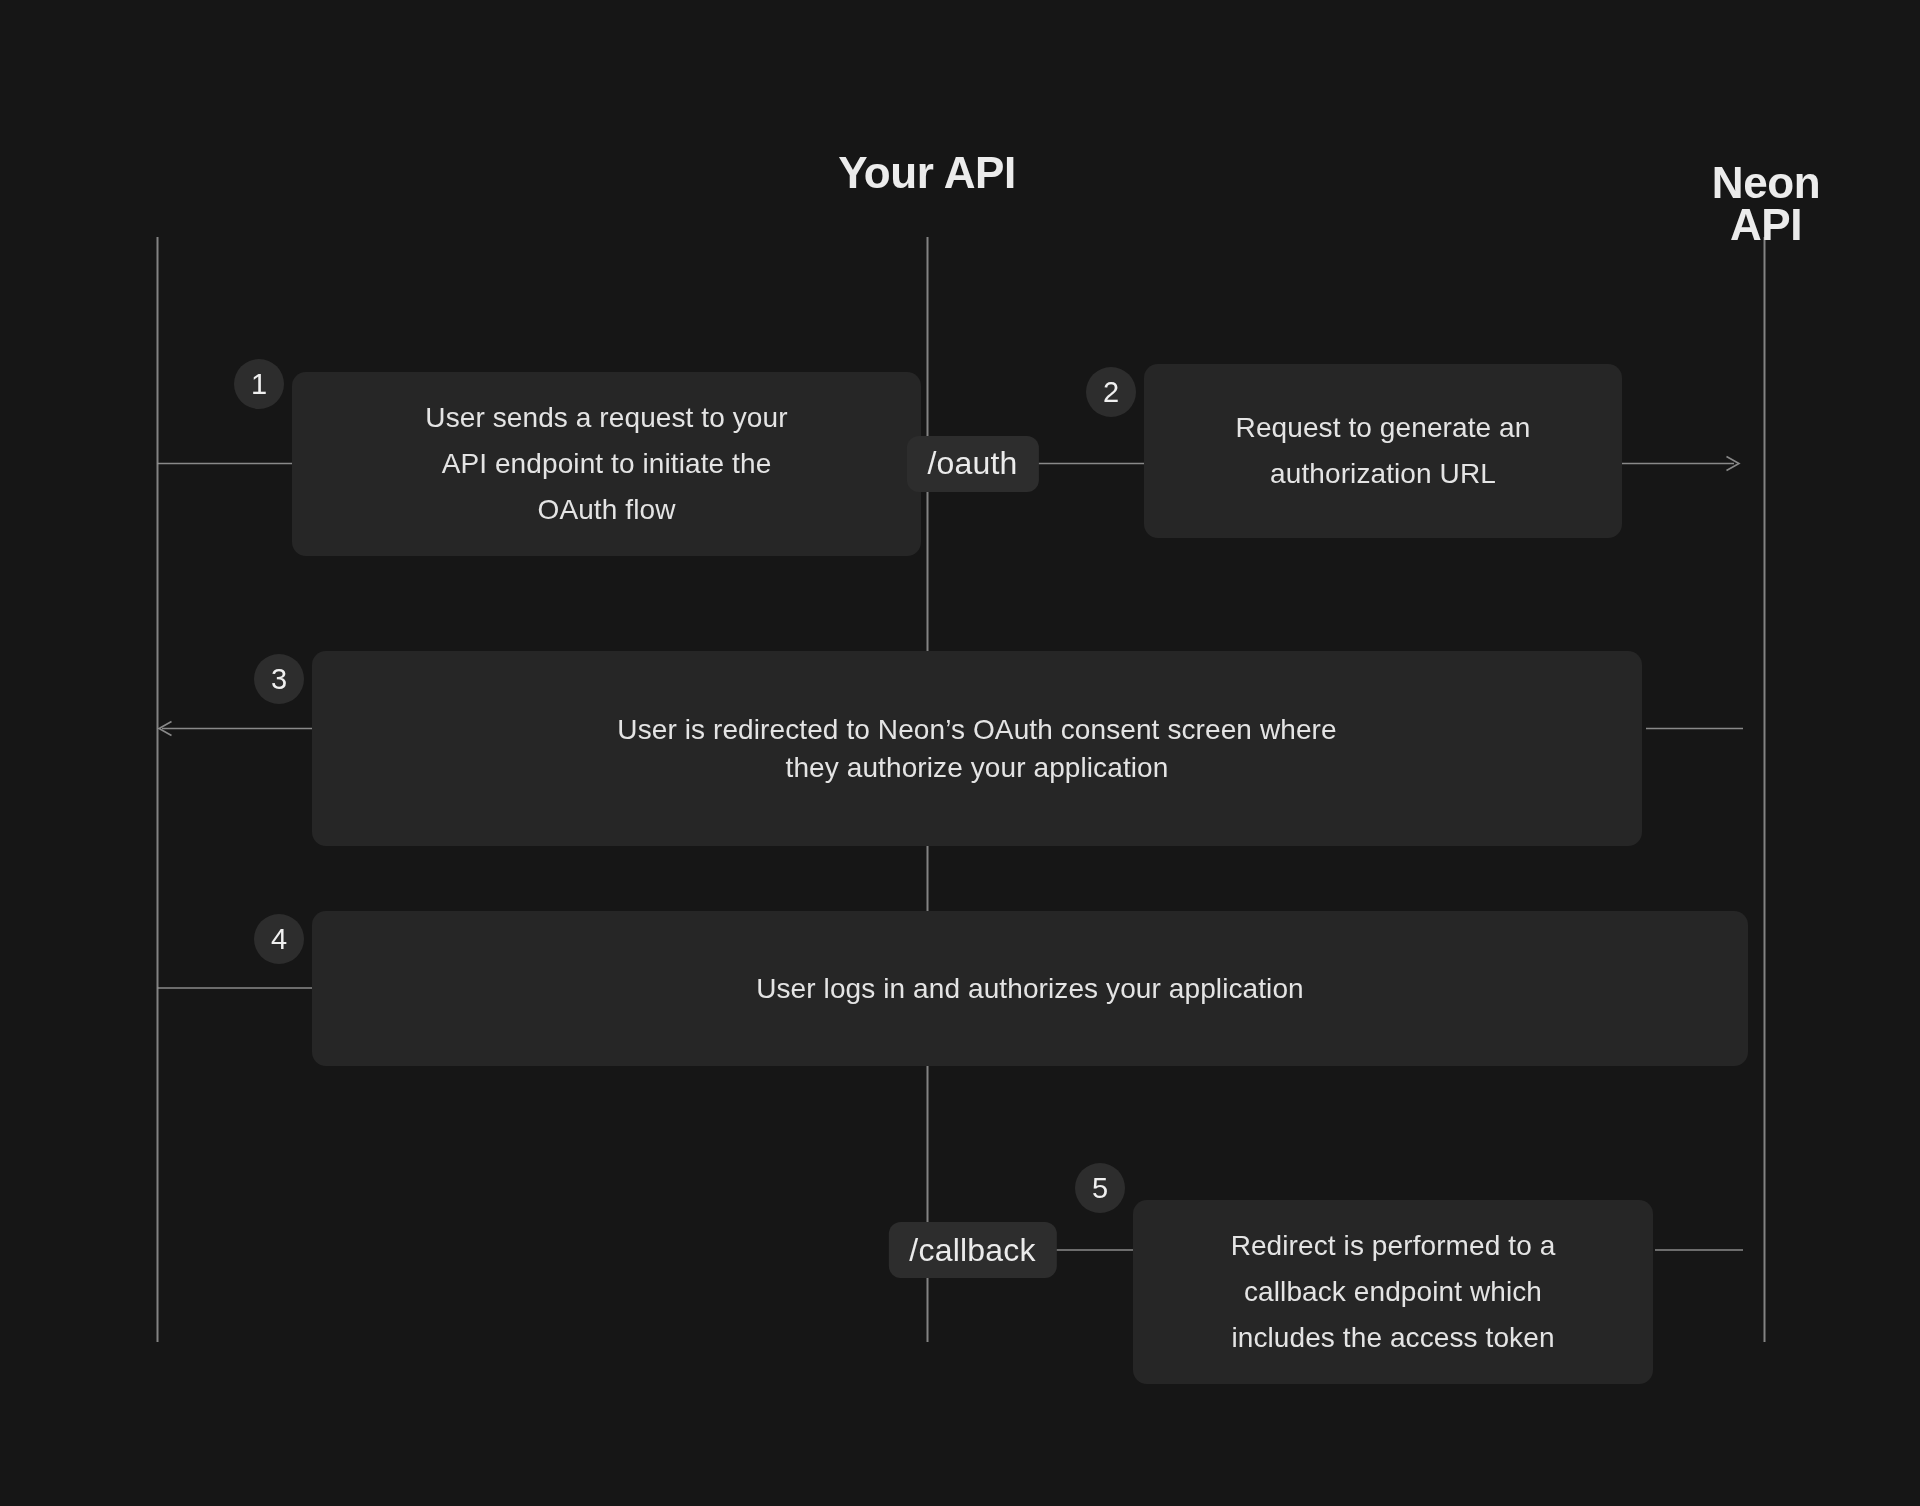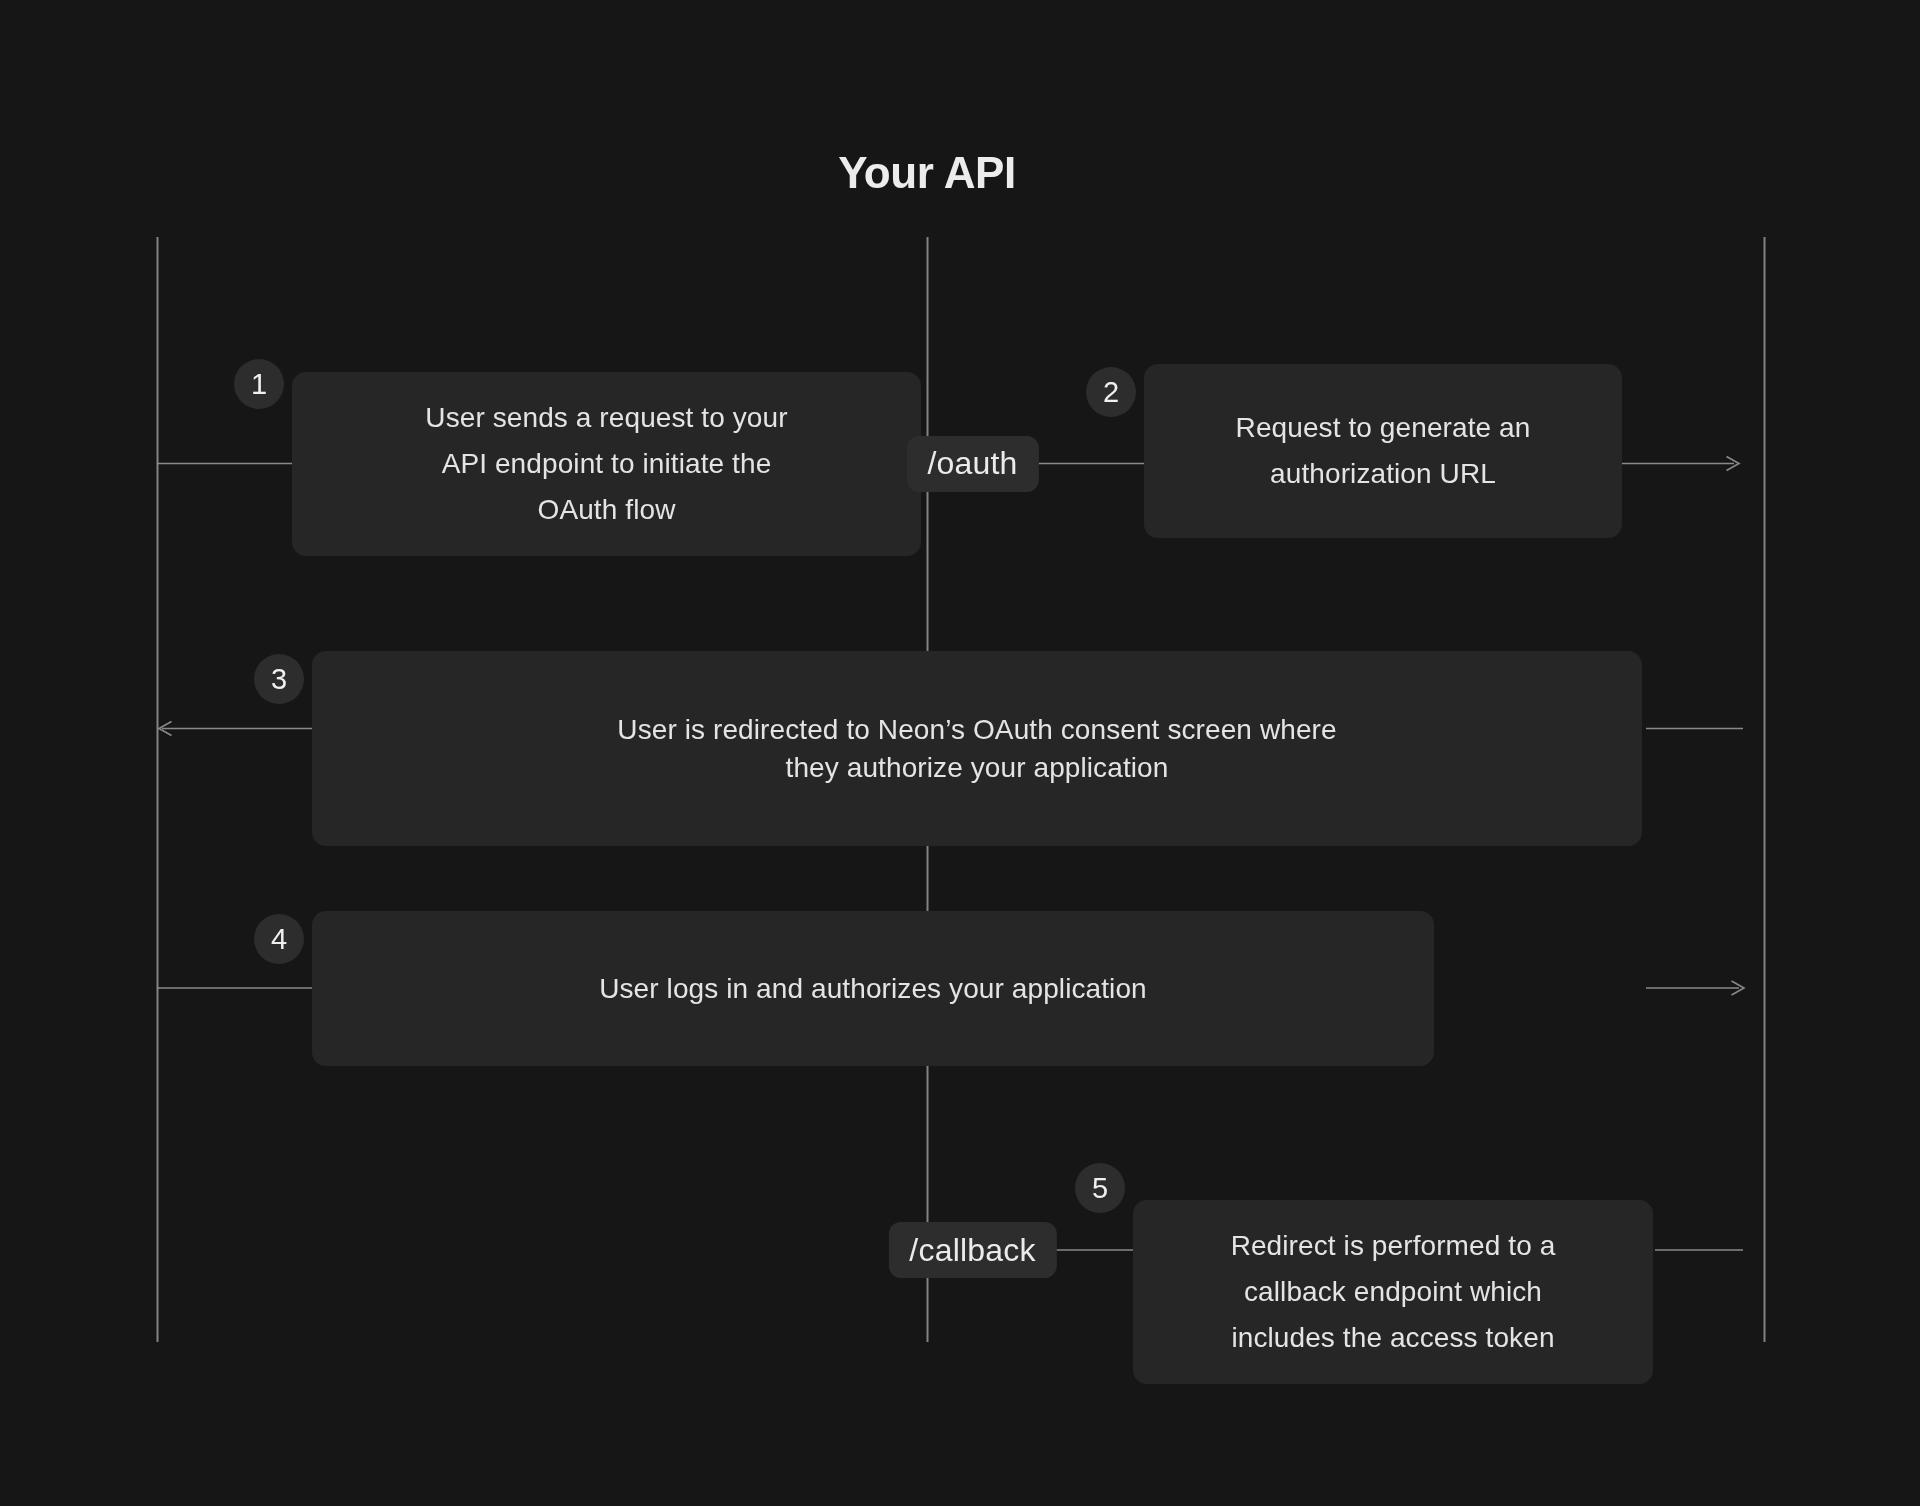--- a/index.html
+++ b/index.html
@@ -115,35 +115,36 @@
     <line class="wire" x1="157.5" y1="988" x2="312" y2="988"></line>
     <line class="wire" x1="1646" y1="988" x2="1739" y2="988"></line>
     <path class="wire" d="M1731.5,981 L1744,988 L1731.5,995"></path>
 
     <path class="wire" d="M1028.5,1243 L1016,1250 L1028.5,1257"></path>
     <line class="wire" x1="1019" y1="1250" x2="1133" y2="1250"></line>
     <line class="wire" x1="1655" y1="1250" x2="1743" y2="1250"></line>
   </svg>
 
   <div class="actor" style="left:927px; top:152px;text-align:center;">Your API</div>
+  <div class="actor" style="left:1766px; top:162px;">Neon API</div>
 
   <div class="badge" style="left:259px; top:384px;">1</div>
   <div class="badge" style="left:1111px; top:392px;">2</div>
   <div class="badge" style="left:279px; top:679px;">3</div>
   <div class="badge" style="left:279px; top:939px;">4</div>
   <div class="badge" style="left:1100px; top:1188px;">5</div>
 
   <div class="step-box" style="left:292px; top:372px; width:629px; height:184px;">User sends a request to your
 API endpoint to initiate the
 OAuth flow</div>
   <div class="step-box" style="left:1144px; top:364px; width:478px; height:174px;">Request to generate an
 authorization URL</div>
   <div class="step-box tight" style="left:312px; top:651px; width:1330px; height:195px;">User is redirected to Neon’s OAuth consent screen where
 they authorize your application</div>
-  <div class="step-box" style="left:312px; top:911px; width:1122px; height:155px;">User logs in and authorizes your application</div>
+  <div class="step-box" style="left:312px; top:911px; width:1436px; height:155px;">User logs in and authorizes your application</div>
   <div class="step-box" style="left:1133px; top:1160px; width:520px; height:184px;margin-top:40px;">Redirect is performed to a
 callback endpoint which
 includes the access token</div>
 
   <div class="chip" style="left:927.5px; top:463.5px;">/oauth</div>
   <div class="chip" style="left:927.5px; top:1250px;">/callback</div>
 
 </div>
 
 </body></html>

